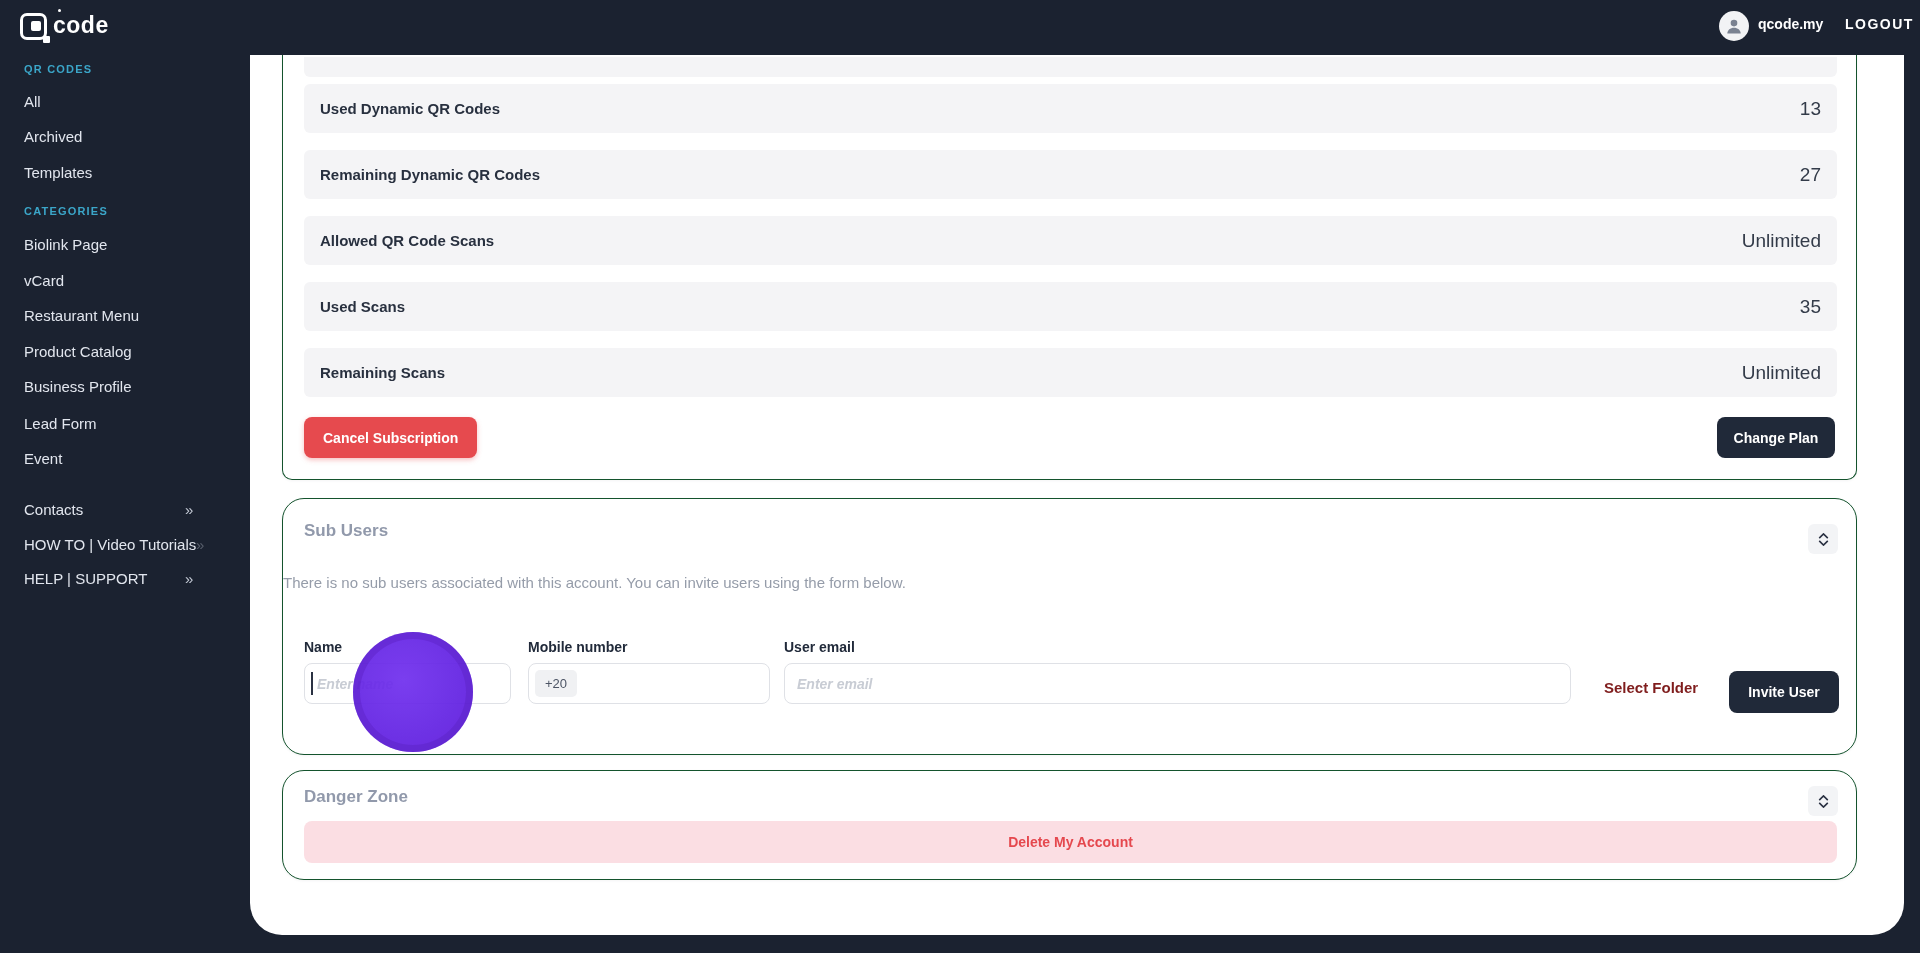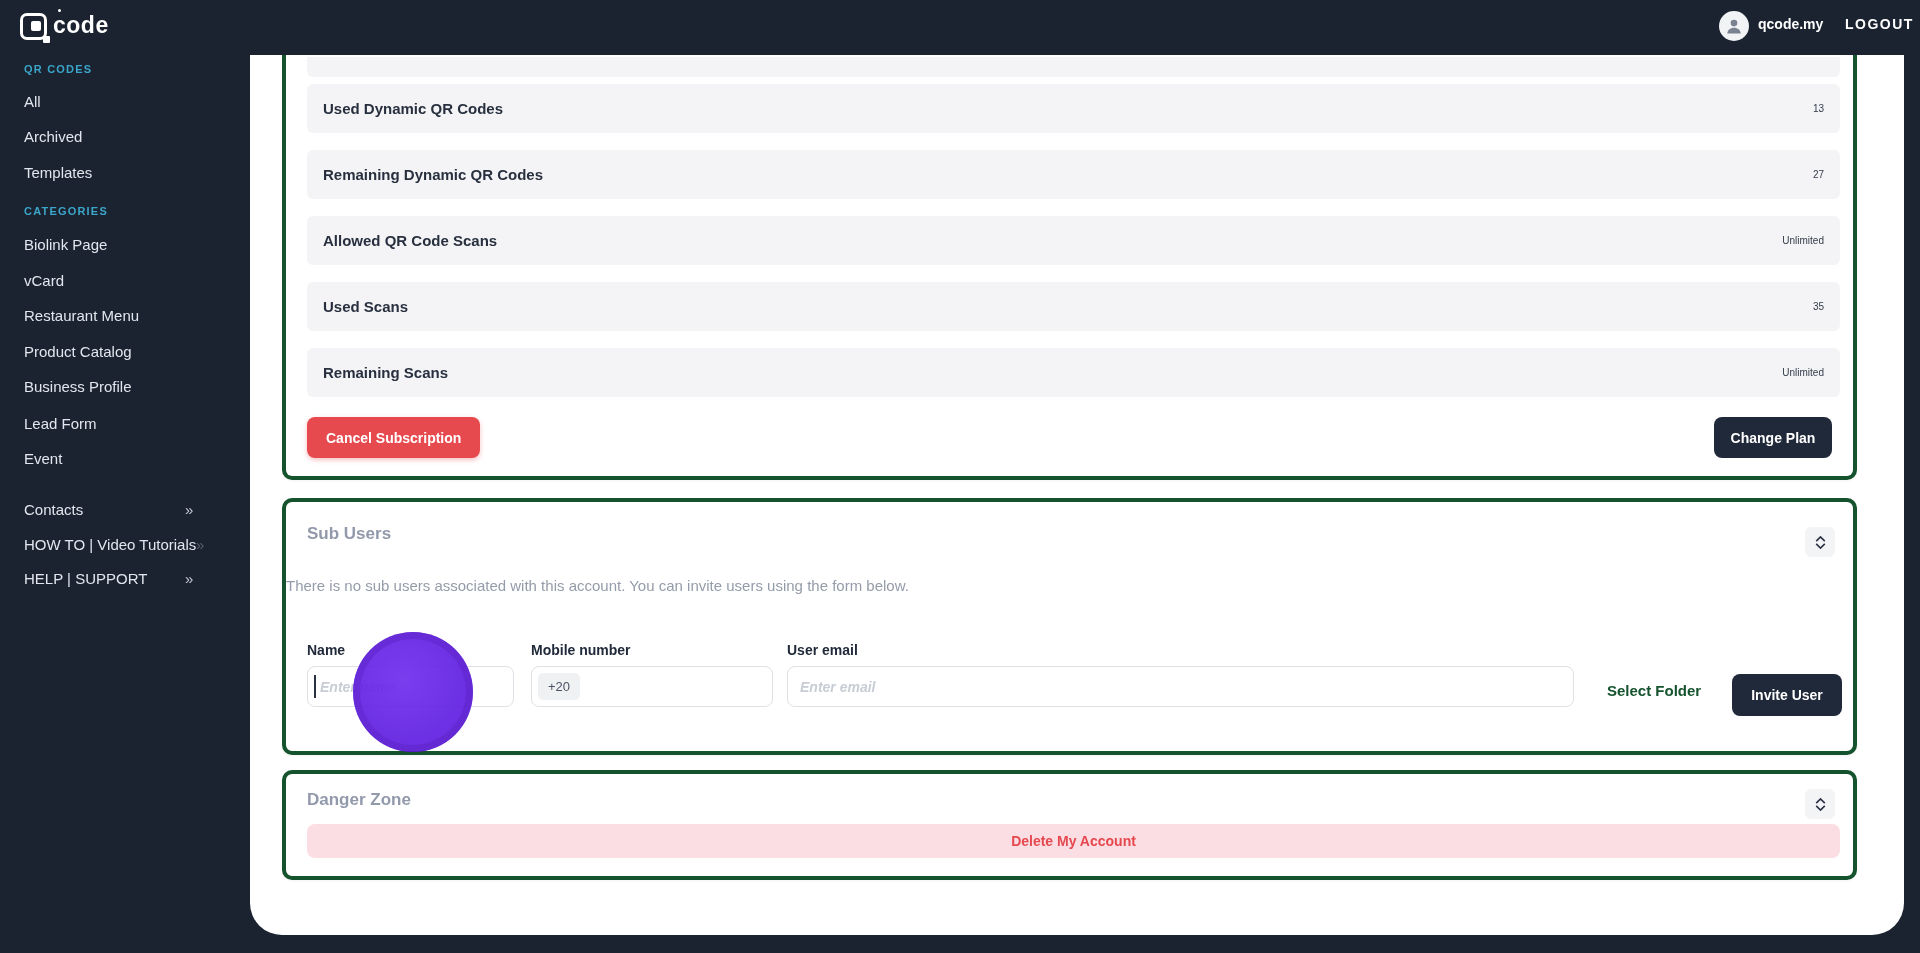--- a/index.html
+++ b/index.html
@@ -32,29 +32,29 @@
   
   .big-avatar { position:absolute; left:80px; top:783px; width:70px; height:70px; border-radius:50%; background:#ffffff; display:flex; align-items:center; justify-content:center; overflow:hidden; }
   .shimmer { position:absolute; left:30px; top:857px; width:165px; height:22px; border-radius:3px;
     background:linear-gradient(90deg,#2b3140 0%, #59616f 28%, #454c5a 55%, #2b3140 100%);
     filter:blur(2.5px); }
   .account-btn { position:absolute; left:56px; top:892px; width:113px; height:42px; background:#ffffff; border:none; border-radius:8px;
     color:#1f2735; font-size:15px; font-weight:700; cursor:pointer; box-shadow:0 2px 6px rgba(0,0,0,0.35); font-family:inherit; }
 
   
   .panel { position:absolute; left:250px; top:55px; width:1654px; height:880px; background:#ffffff; border-radius:0 0 32px 32px; z-index:5;padding-left:36px; }
-  .card { position:absolute; left:32px; width:1575px; background:#ffffff; border:4px solid #14532d; border-radius:10px; box-shadow:0 1px 3px rgba(30,40,60,0.05); }
+  .card { position:absolute; left:32px; width:1575px; background:#ffffff; border:1px solid #14532d; border-radius:22px; box-shadow:0 1px 3px rgba(30,40,60,0.05); }
   .card1 { top:0; height:425px; border-top:none; border-radius:0 0 10px 10px; }
   .card2 { top:443px; height:257px; }
   .card3 { top:715px; height:110px; }
 
   .trow { position:absolute; left:21px; width:1533px; height:49px; background:#f4f4f6; border-radius:6px;
     display:flex; align-items:center; justify-content:space-between; padding:0 16px; }
   .trow .lbl { font-size:15px; font-weight:700; color:#28303f; }
-  .trow .val { font-size:10px; color:#333b49; }
+  .trow .val { font-size:19px; color:#333b49; }
   .trow-sliver { position:absolute; left:21px; top:2px; width:1533px; height:20px; background:#f4f4f6; border-radius:0 0 6px 6px; }
 
   .btn { border:none; border-radius:8px; font-weight:700; font-size:14px; cursor:pointer; font-family:inherit; }
   .btn-red { position:absolute; left:21px; top:362px; height:41px; padding:0 19px; background:#e64a4e; color:#ffffff; box-shadow:0 2px 5px rgba(230,74,78,0.35); }
   .btn-dark { background:#202939; color:#ffffff; }
   .btn-changeplan { position:absolute; right:21px; top:362px; height:41px; width:118px; }
   .btn-invite { position:absolute; left:1446px; top:172px; height:42px; width:110px; }
 
   .card-title { position:absolute; left:21px; font-size:17px; font-weight:700; color:#9199ab; }
   .toggle-btn { position:absolute; right:18px; width:30px; height:30px; background:#f3f4f6; border:none; border-radius:6px;
@@ -62,23 +62,23 @@
   .toggle-btn svg { display:block; }
 
   .empty-msg { position:absolute; left:0; top:75px; width:100%; text-align:left; font-size:15px; color:#959ca9; }
 
   .f-label { position:absolute; font-size:14px; font-weight:700; color:#212a3a; }
   .f-input { position:absolute; height:41px; border:1px solid #dfe1e6; border-radius:8px; background:#ffffff; font-family:inherit; font-size:14px; color:#2a3142; padding:0 12px; }
   .f-input::placeholder { color:#c8ccd4; font-style:italic; font-weight:700; }
   .mobile-wrap { position:absolute; left:245px; top:164px; width:242px; height:41px; border:1px solid #dfe1e6; border-radius:8px; background:#fff; display:flex; align-items:center; padding:0 6px; cursor:text; }
   .prefix-chip { background:#f0f1f3; border-radius:5px; padding:6px 10px; font-size:13px; color:#4c5464; }
   .caret { position:absolute; left:9px; top:9px; width:1.5px; height:23px; background:#2a3142; }
-  .select-folder { position:absolute; left:1321px; top:180px; font-size:15px; font-weight:700; color:#14532d; cursor:pointer; }
-
-  .btn-delete { position:absolute; left:21px; top:50px; width:1533px; height:34px; background:#fbdee3; color:#e5484e; font-size:14px; font-weight:700; }
+  .select-folder { position:absolute; left:1321px; top:180px; font-size:15px; font-weight:700; color:#7f1d1d; cursor:pointer; }
+
+  .btn-delete { position:absolute; left:21px; top:50px; width:1533px; height:42px; background:#fbdee3; color:#e5484e; font-size:14px; font-weight:700; }
 
   
   .click-circle { position:absolute; left:353px; top:632px; width:120px; height:120px; border-radius:50%;
     background:radial-gradient(circle at 42% 40%, #7030ee 0%, #6423e4 55%, #5a18d6 100%);
     box-shadow:inset 0 0 0 7px rgba(80,18,190,0.45);
     opacity:0.93; z-index:50; pointer-events:none; }
 </style>
 </head>
 <body>
 

